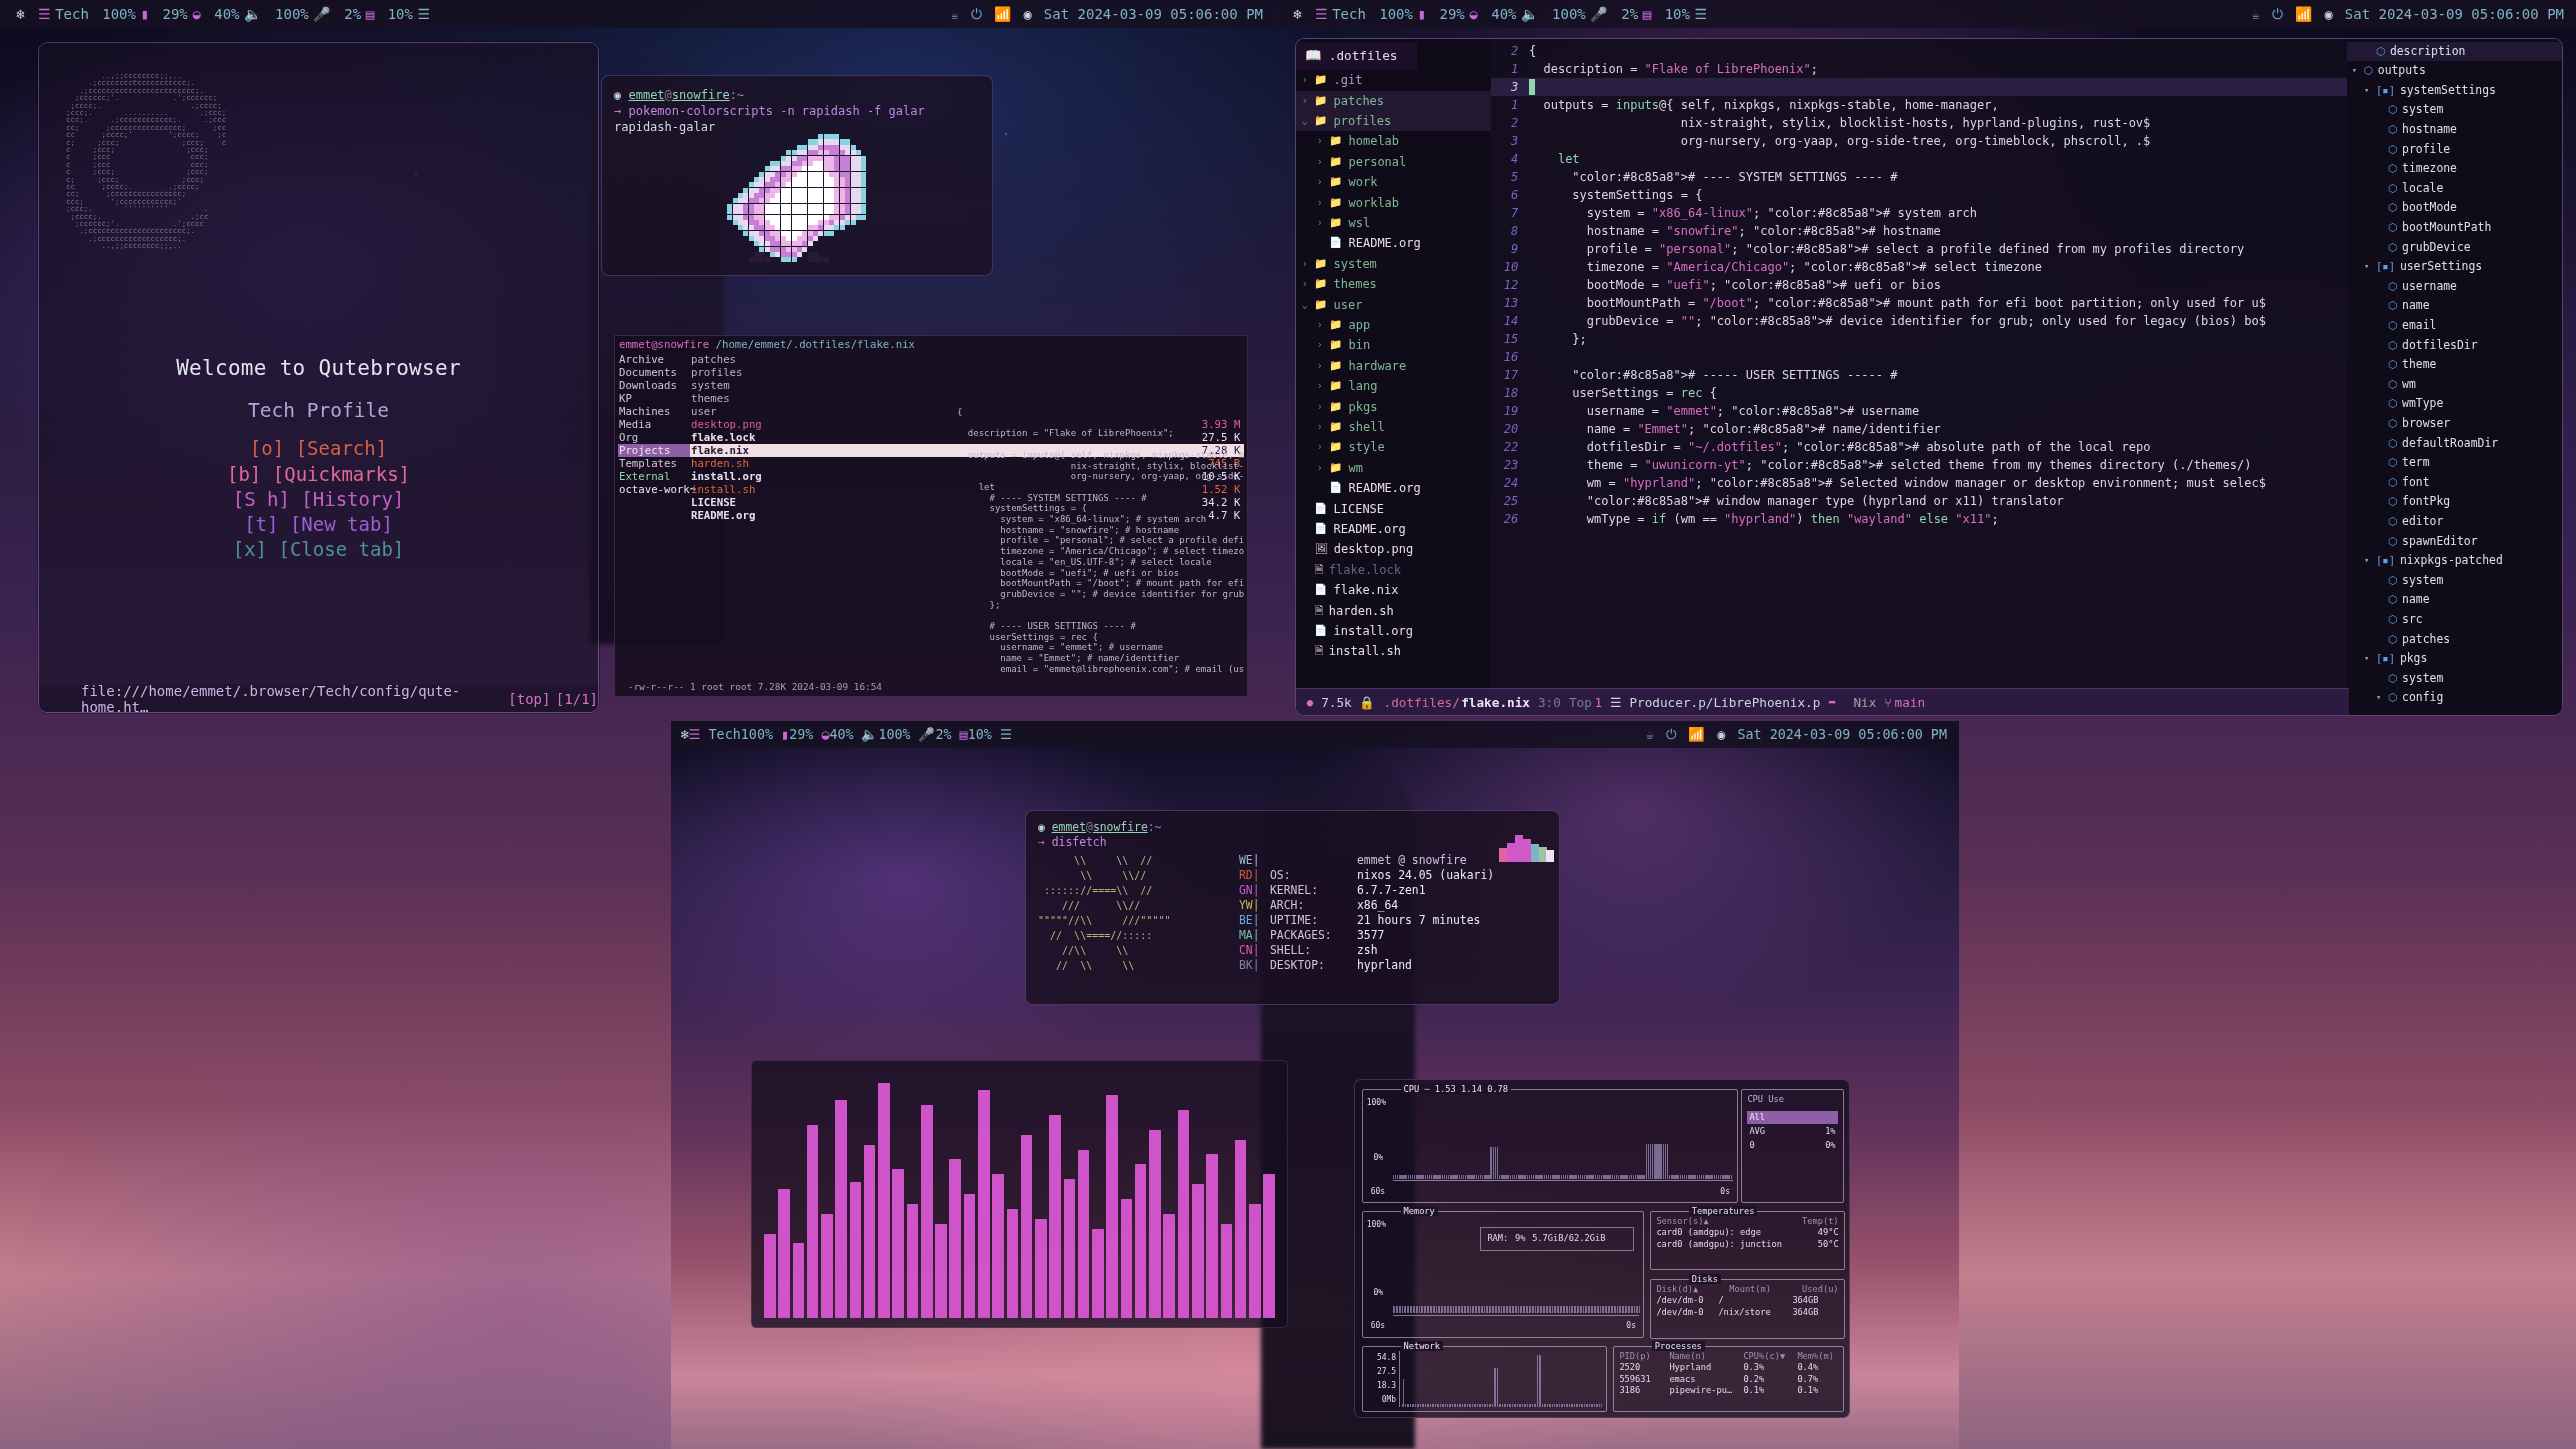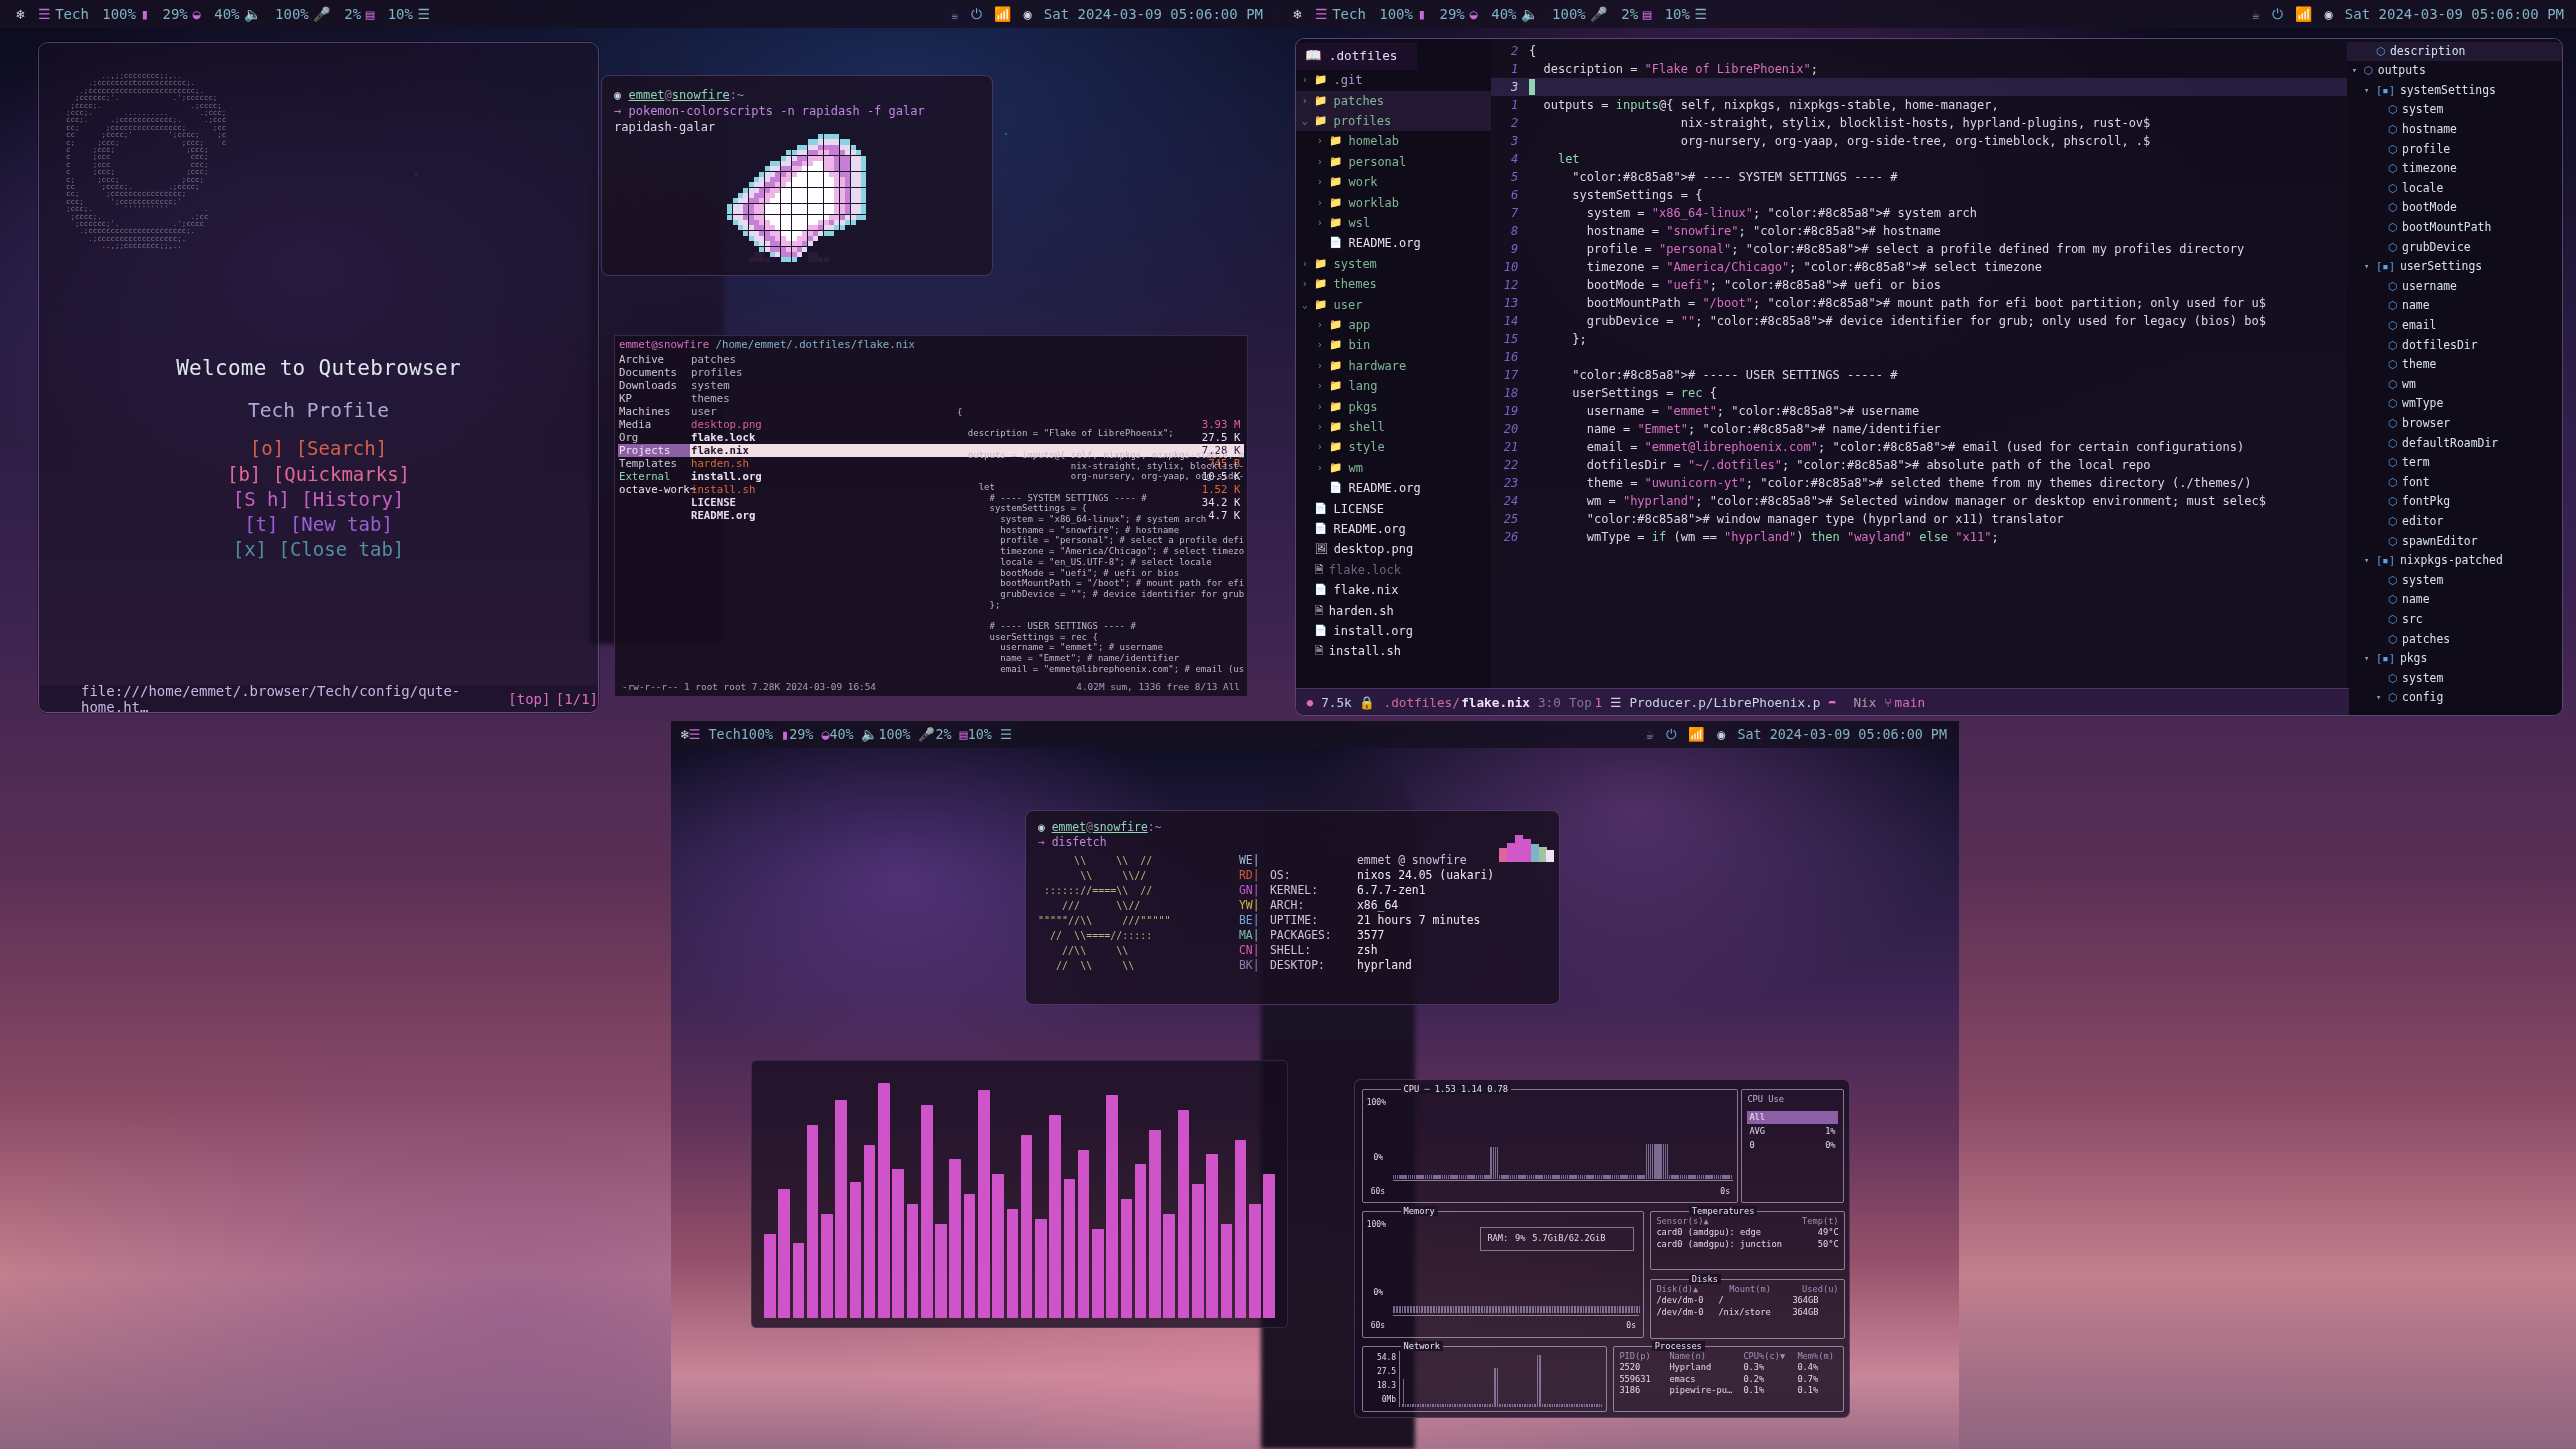--- a/index.html
+++ b/index.html
@@ -106,21 +106,21 @@
   .rg-head { padding: 2px 4px; font-size: 10.7px; }
   .rg-cols { display:flex; padding: 0 2.7px; }
   .rg-col1 { width: 72px; }
   .rg-col2 { flex: 1; }
   .rg-row { display:flex; justify-content:space-between; padding: 0 4px 0 1.3px; white-space:nowrap;}
   .rg-sel { background:#8d5fa6; color:#f2e9f6; }
   .rg-selw { background:#f2dfe6; color:#2a1a30; }
   .rg-prev { position:absolute; left: 342px; top: 71px; right: 2.7px; bottom: 23px;
     font-size: 9px; line-height: 10.7px; color:#bfb6d0; white-space:pre; overflow:hidden;}
   .rg-foot { position:absolute; left:0; right:0; bottom:0; height: 16px; font-size: 9.4px;
-    display:flex; justify-content:space-between; padding: 0 7px; color:#a99cc0;}
+    display:flex; justify-content:space-between; padding: 0 13px; color:#a99cc0;flex-direction:column;}
 
   
   #emacs { left: 1295px; top: 38px; width: 1268px; height: 678px;
     border-radius: 9.4px; border:1.3px solid rgba(160,120,200,.50);
     background: rgba(18,13,28,.90); overflow:hidden;}
   #emacs-body { position:absolute; inset:0; display:flex; }
   .treemacs { width: 195px; background: rgba(15,11,24,.93); padding-top: 4px;
     font-size: 12px; line-height: 20.4px; color:#9fc8a8; overflow:hidden; position:relative;}
   .tm-title { display:flex; align-items:center; gap:6.7px; padding: 2.7px 6.7px 4px 9.4px;
     background: rgba(30,16,42,.95); color:#e9d6f2; font-size:12.7px; width: 121px;}
@@ -1065,21 +1065,20 @@
             <div class="cl"><span class="ln">10</span><span style="color: rgb(222, 214, 234);">        timezone = <span style="color:#d96ec2">"America/Chicago"</span><span style="color:#e0dcea">;</span> <span style="&lt;span">"color:#8c85a8"</span>&gt;# select timezone</span></div>
             <div class="cl"><span class="ln">12</span><span style="color: rgb(222, 214, 234);">        bootMode = <span style="color:#d96ec2">"uefi"</span><span style="color:#e0dcea">;</span> <span style="&lt;span">"color:#8c85a8"</span>&gt;# uefi or bios</span></div>
             <div class="cl"><span class="ln">13</span><span style="color: rgb(222, 214, 234);">        bootMountPath = <span style="color:#d96ec2">"/boot"</span><span style="color:#e0dcea">;</span> <span style="&lt;span">"color:#8c85a8"</span>&gt;# mount path for efi boot partition<span style="color:#e0dcea">;</span> only used for u$</span></div>
             <div class="cl"><span class="ln">14</span><span style="color: rgb(222, 214, 234);">        grubDevice = <span style="color:#d96ec2">""</span><span style="color:#e0dcea">;</span> <span style="&lt;span">"color:#8c85a8"</span>&gt;# device identifier for grub<span style="color:#e0dcea">;</span> only used for legacy (bios) bo$</span></div>
             <div class="cl"><span class="ln">15</span><span style="color: rgb(222, 214, 234);">      <span style="color:#e0dcea">}</span><span style="color:#e0dcea">;</span></span></div>
             <div class="cl"><span class="ln">16</span><span style="color: rgb(222, 214, 234);">&nbsp;</span></div>
             <div class="cl"><span class="ln">17</span><span style="color: rgb(222, 214, 234);">      <span style="&lt;span">"color:#8c85a8"</span>&gt;# ----- USER SETTINGS ----- #</span></div>
             <div class="cl"><span class="ln">18</span><span style="color: rgb(222, 214, 234);">      userSettings = <span style="color:#8fd6b0">rec</span> <span style="color:#e0dcea">{</span></span></div>
             <div class="cl"><span class="ln">19</span><span style="color: rgb(222, 214, 234);">        username = <span style="color:#d96ec2">"emmet"</span><span style="color:#e0dcea">;</span> <span style="&lt;span">"color:#8c85a8"</span>&gt;# username</span></div>
             <div class="cl"><span class="ln">20</span><span style="color: rgb(222, 214, 234);">        name = <span style="color:#d96ec2">"Emmet"</span><span style="color:#e0dcea">;</span> <span style="&lt;span">"color:#8c85a8"</span>&gt;# name/identifier</span></div>
-            <div class="cl"><span class="ln">21</span><span style="color: rgb(222, 214, 234);">        email = <span style="color:#d96ec2">"emmet@librephoenix.com"</span><span style="color:#e0dcea">;</span> <span style="&lt;span">"color:#8c85a8"</span>&gt;# email (used for certain configurations)</span></div>
             <div class="cl"><span class="ln">22</span><span style="color: rgb(222, 214, 234);">        dotfilesDir = <span style="color:#d96ec2">"~/.dotfiles"</span><span style="color:#e0dcea">;</span> <span style="&lt;span">"color:#8c85a8"</span>&gt;# absolute path of the local repo</span></div>
             <div class="cl"><span class="ln">23</span><span style="color: rgb(222, 214, 234);">        theme = <span style="color:#d96ec2">"uwunicorn-yt"</span><span style="color:#e0dcea">;</span> <span style="&lt;span">"color:#8c85a8"</span>&gt;# selcted theme from my themes directory (./themes/)</span></div>
             <div class="cl"><span class="ln">24</span><span style="color: rgb(222, 214, 234);">        wm = <span style="color:#d96ec2">"hyprland"</span><span style="color:#e0dcea">;</span> <span style="&lt;span">"color:#8c85a8"</span>&gt;# Selected window manager or desktop environment<span style="color:#e0dcea">;</span> must selec$</span></div>
             <div class="cl"><span class="ln">25</span><span style="color: rgb(222, 214, 234);">        <span style="&lt;span">"color:#8c85a8"</span>&gt;# window manager type (hyprland or x11) translator</span></div>
             <div class="cl"><span class="ln">26</span><span style="color: rgb(222, 214, 234);">        wmType = <span style="color:#8fd6b0">if</span> (wm == <span style="color:#d96ec2">"hyprland"</span>) <span style="color:#8fd6b0">then</span> <span style="color:#d96ec2">"wayland"</span> <span style="color:#8fd6b0">else</span> <span style="color:#d96ec2">"x11"</span><span style="color:#e0dcea">;</span></span></div>
           </div>
       </div>
 
       <div class="imenu">
         <div id="im-list">

